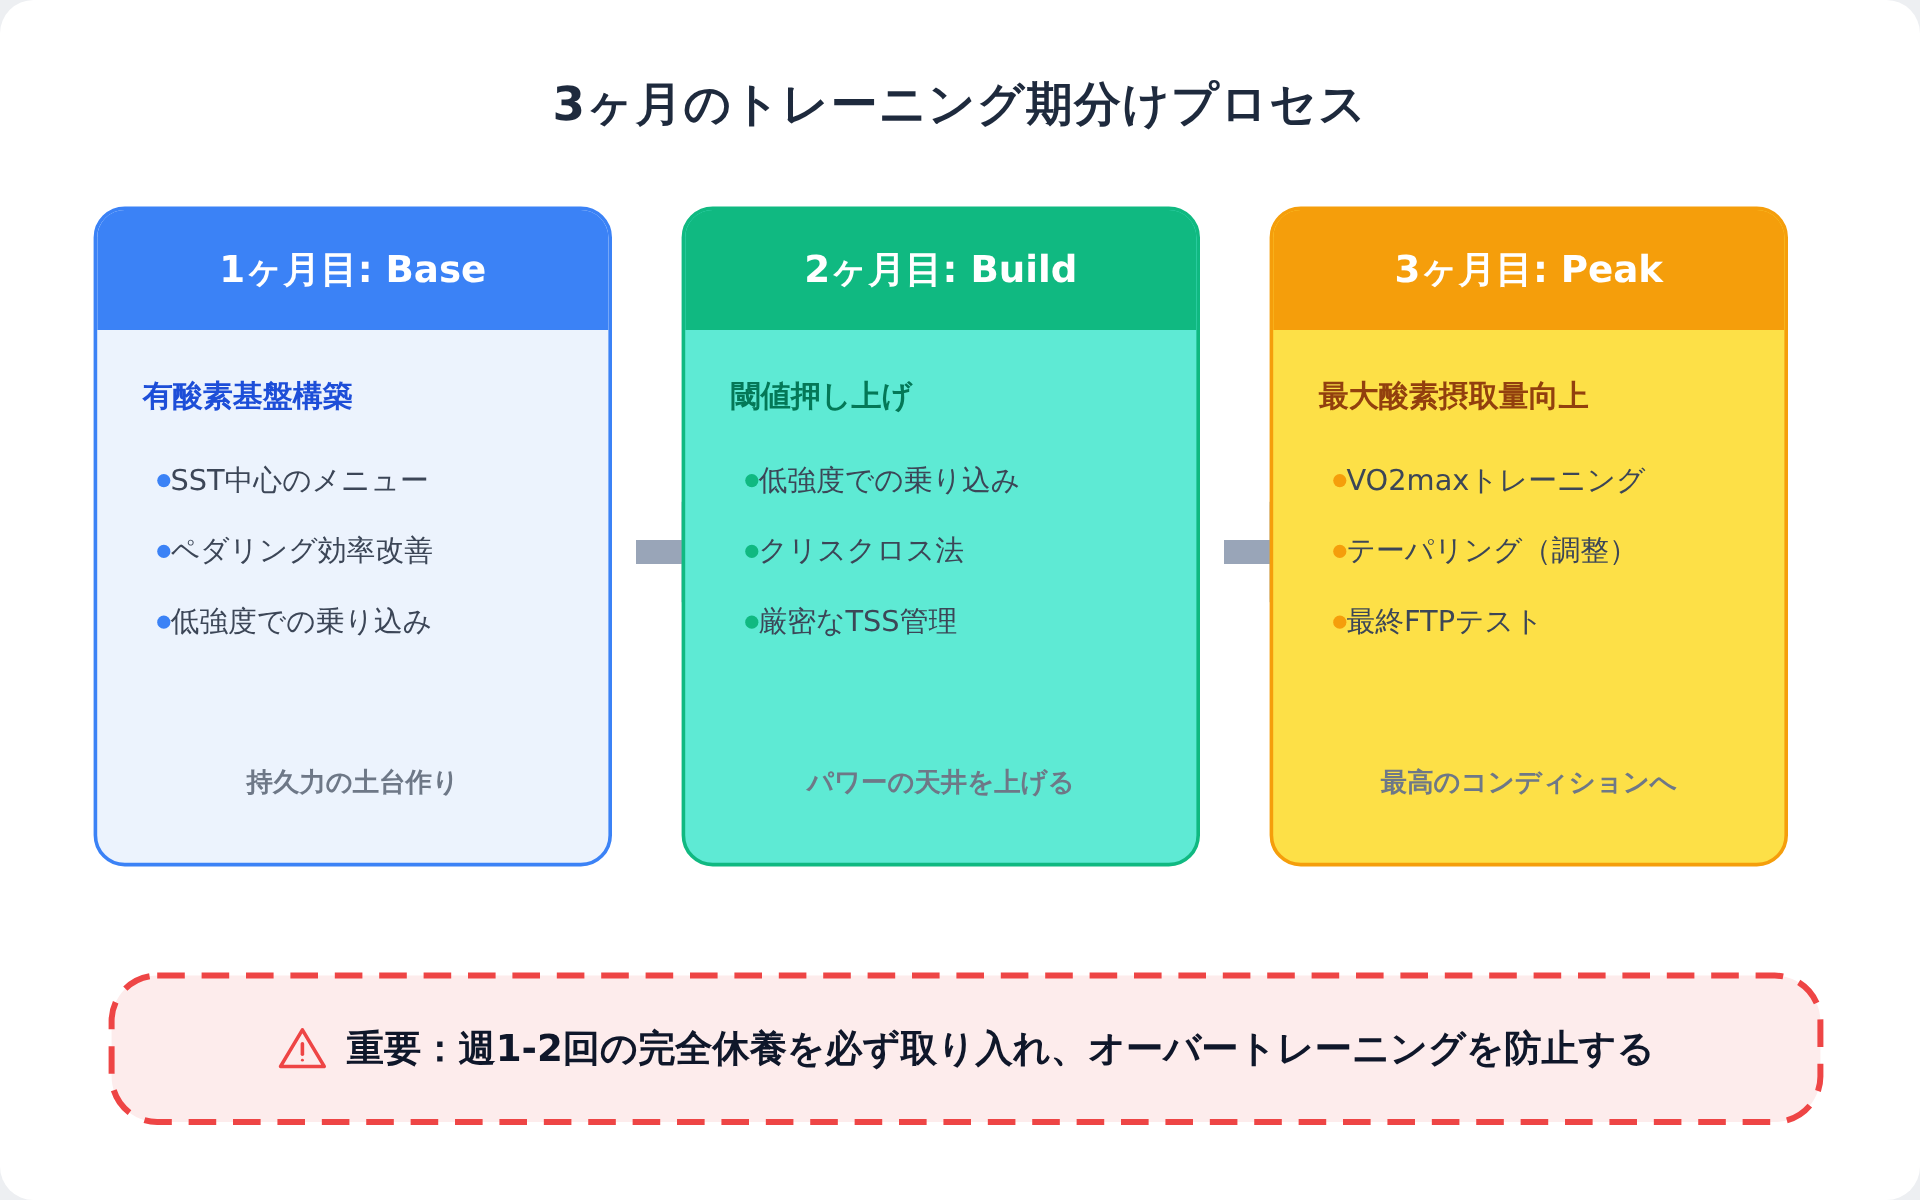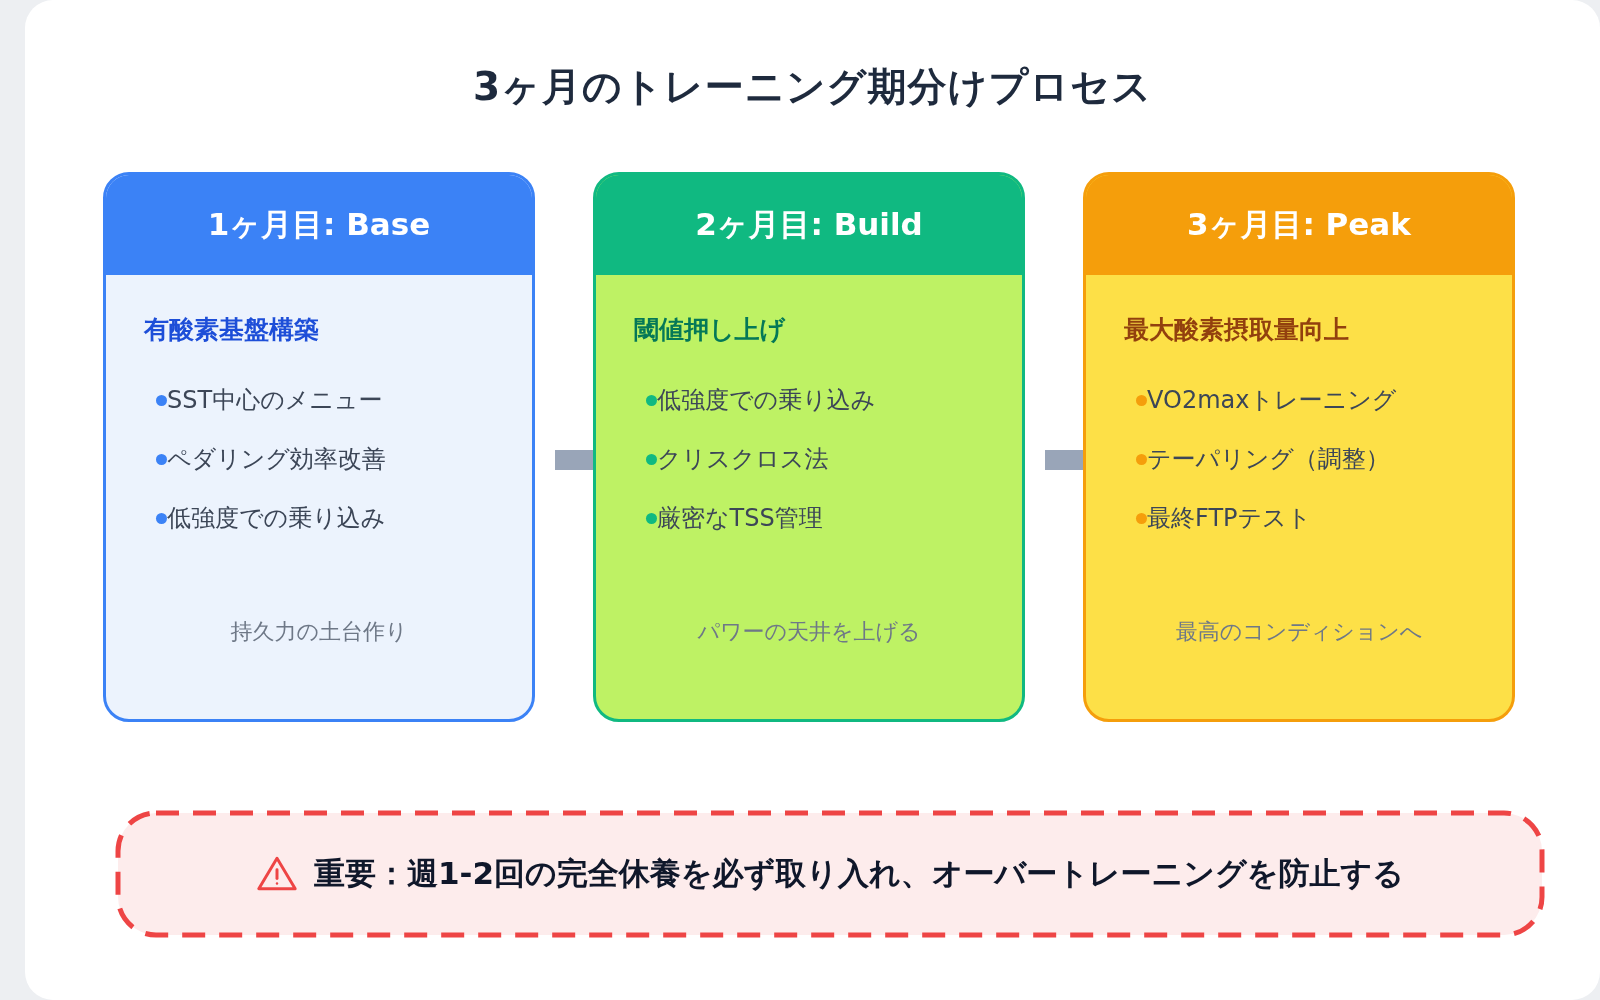--- a/index.html
+++ b/index.html
@@ -7,21 +7,20 @@
   body {
     background: #edeff2;
     font-family: "DejaVu Sans", sans-serif;
     position: relative;
   }
   .panel {
     position: absolute; inset: 0;
     background: #ffffff;
     border-radius: 28px;
     overflow: hidden;
-    margin-left: 25px;
   }
   .page-title {
     position: absolute;
     top: 60px; left: 0; width: 100%;
     text-align: center;
     font-size: 39px;
     font-weight: bold;
     color: #1e2a3d;
     letter-spacing: 1px;
   }
@@ -35,21 +34,21 @@
     top: 0;
     width: 432px; height: 550px;
     border-radius: 26px;
     border: 3px solid;
     display: flex;
     flex-direction: column;
     overflow: hidden;
     z-index: 1;
   }
   .card-0 { left: 0;     border-color: #3b82f6; background: #ecf3fd; }
-  .card-1 { left: 490px; border-color: #10b981; background: #bef264; }
+  .card-1 { left: 490px; border-color: #10b981; background: #5eead4; }
   .card-2 { left: 980px; border-color: #f59e0b; background: #fde047; }
 
   .card-header {
     height: 100px;
     display: flex; align-items: center; justify-content: center;
     color: #ffffff;
     font-size: 31px;
     font-weight: bold;
     flex-shrink: 0;
   }
@@ -71,23 +70,24 @@
     margin-bottom: 26px;
   }
   .bullet-dot { width: 11px; height: 11px; border-radius: 50%; flex-shrink: 0; }
   .card-0 .bullet-dot { background: #3b82f6; }
   .card-1 .bullet-dot { background: #10b981; }
   .card-2 .bullet-dot { background: #f59e0b; }
 
   .card-footer {
     margin-top: auto;
     text-align: center;
-    padding-bottom: 72px;
+    padding-bottom: 52px;
     color: #6e7887;
     font-size: 22px;
+    font-weight: bold;
   }
 
   .flow-arrow { position: absolute; top: 246px; width: 70px; height: 84px; z-index: 0; }
   .arrow-1 { left: 452px; }
   .arrow-2 { left: 942px; }
   .arrow-shaft {
     position: absolute; left: 0; top: 32px;
     width: 40px; height: 20px;
     background: #99a5b8;
   }

